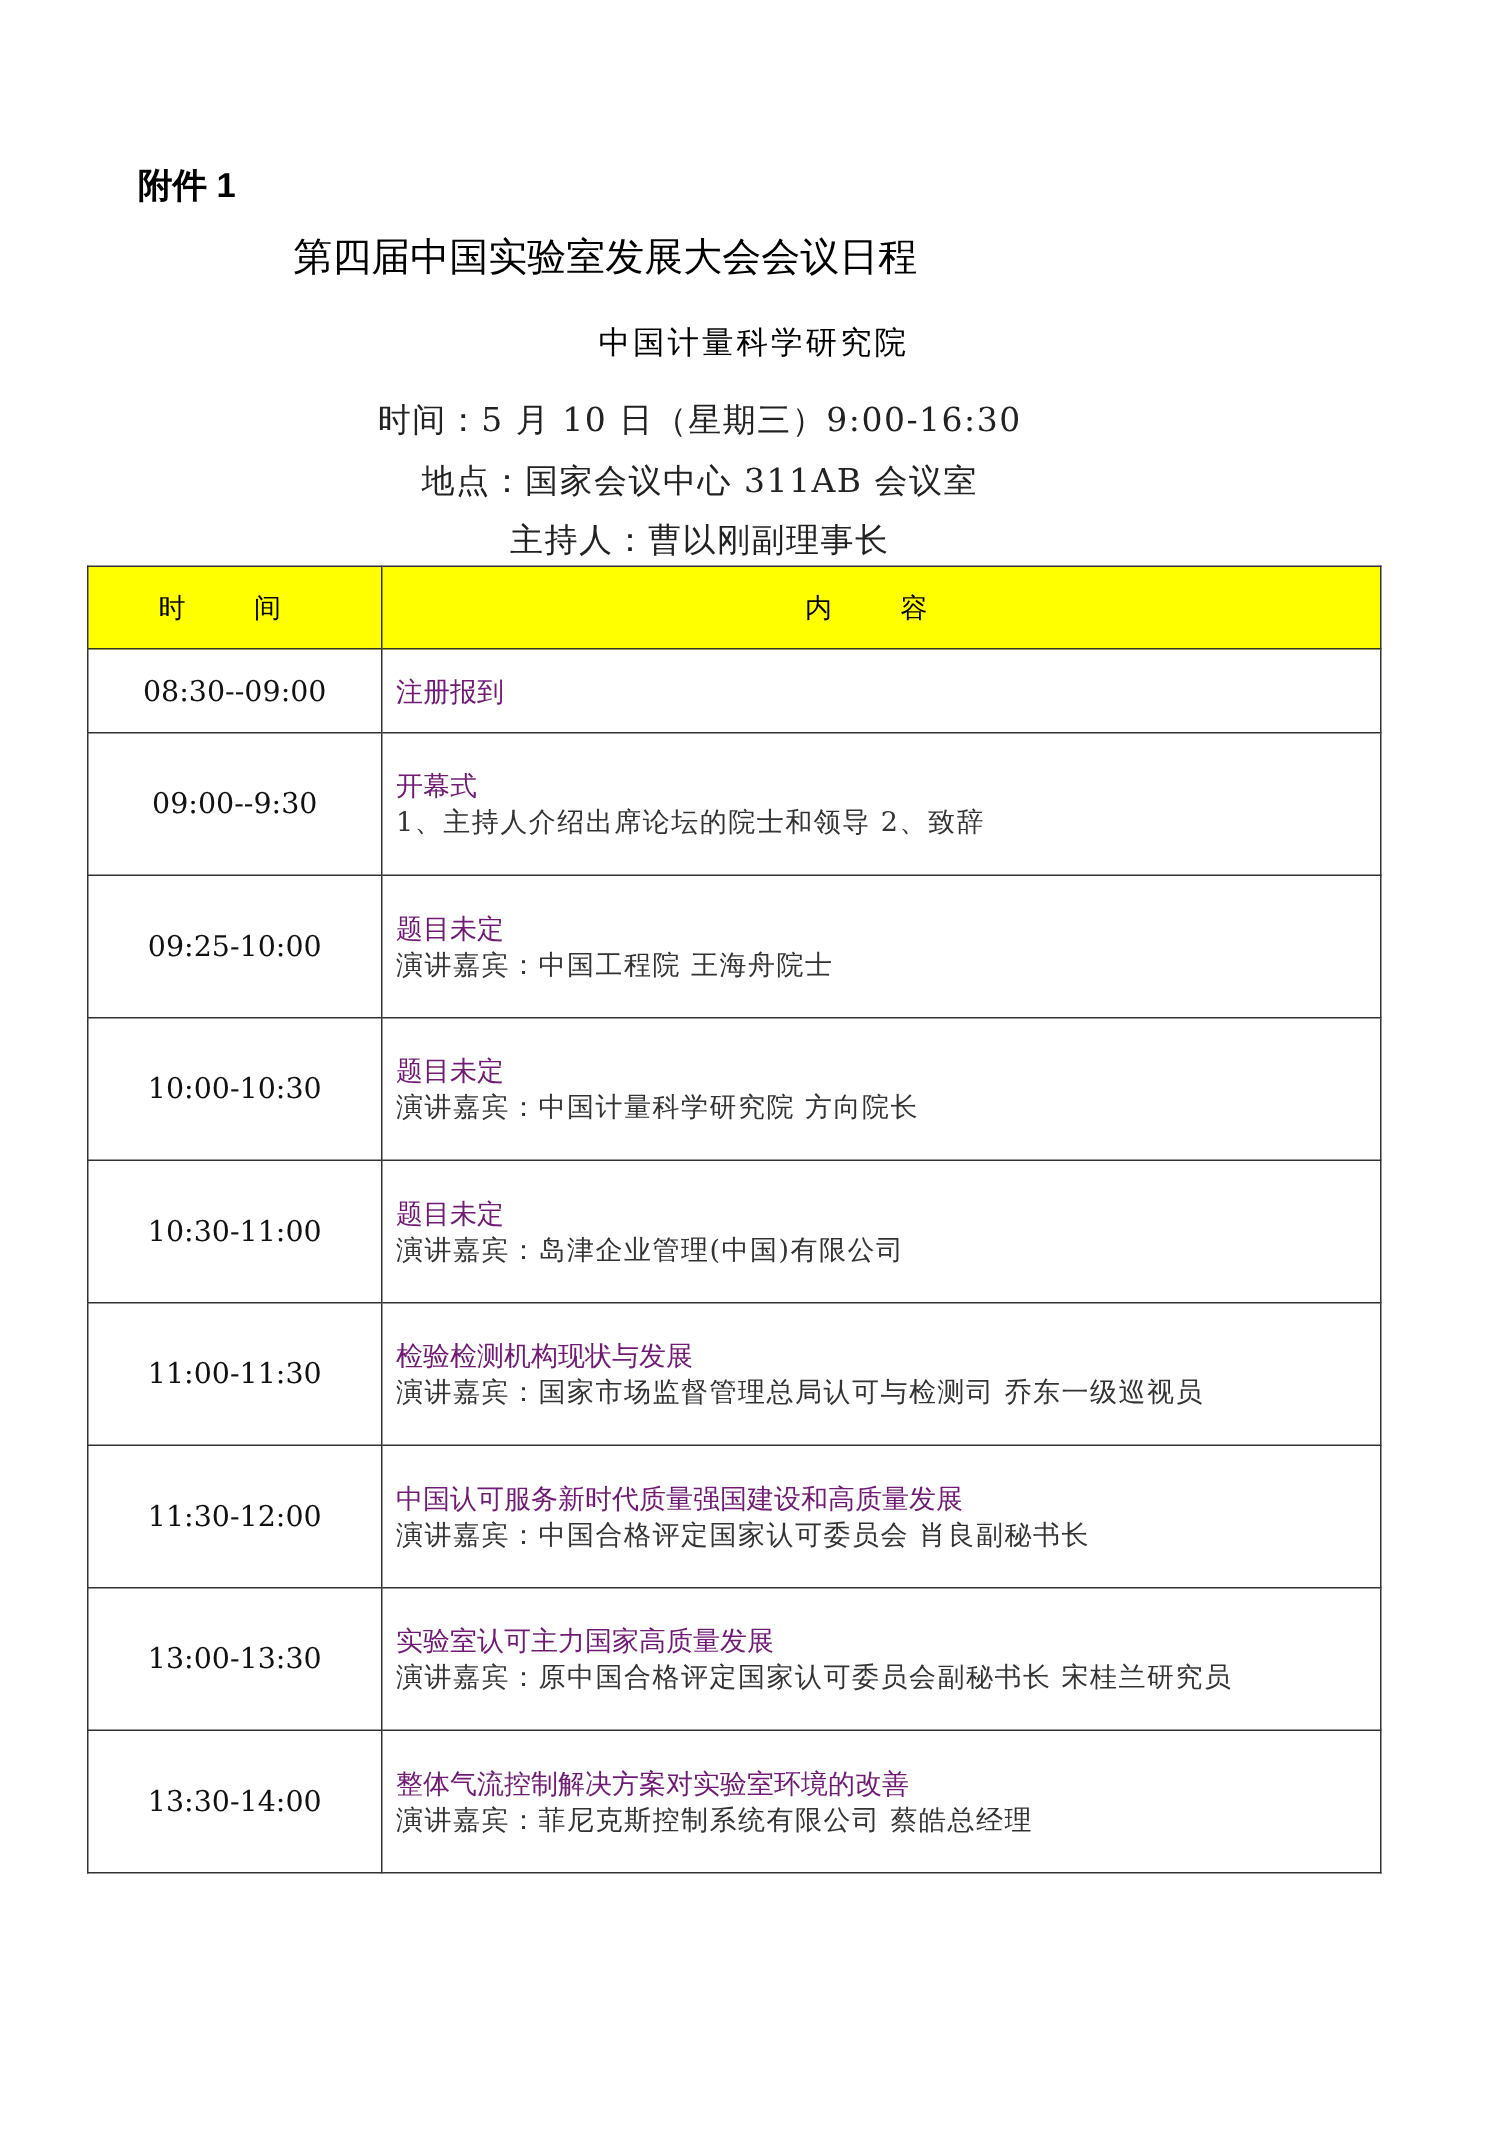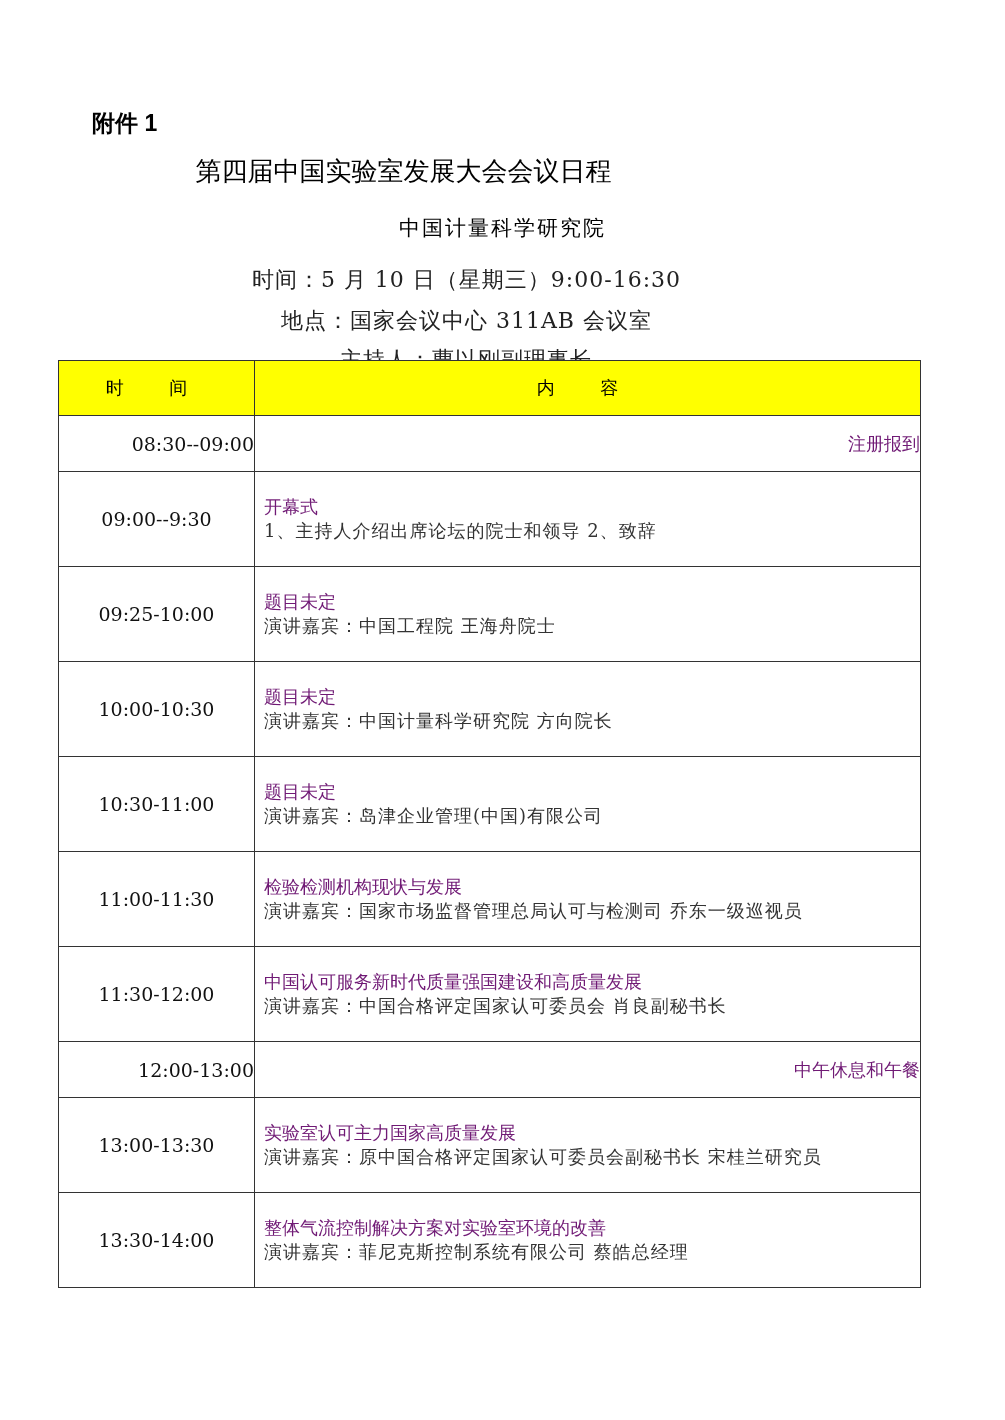--- a/index.html
+++ b/index.html
@@ -4,28 +4,28 @@
   <style>
     html, body { margin: 0; padding: 0; background: #ffffff; }
     body { width: 1005px; height: 1420px; position: relative; overflow: hidden; color: #000; }
     .attach { position: absolute; left: 92px; top: 108px; font-family: "Liberation Sans", "DejaVu Sans", sans-serif; font-weight: bold; font-size: 23px; }
     .title { position: absolute; left: 0; width: 807px; top: 154px; text-align: center; font-family: "DejaVu Sans", sans-serif; font-size: 26px; letter-spacing: 0px; }
     .subtitle { position: absolute; left: 0; width: 1005px; top: 214px; text-align: center; font-family: "DejaVu Sans", sans-serif; font-size: 21px; letter-spacing: 2px; }
     .info { position: absolute; left: 0; width: 933px; text-align: center; font-family: "DejaVu Serif", serif; font-size: 22px; color: #222; letter-spacing: 1px; }
     .info.l1 { top: 265px; }
     .info.l2 { top: 306px; }
     .info.l3 { top: 345px; }
-    table.sched { position: absolute; left: 58px; top: 360px; width: 863px; border-collapse: collapse; }
+    table.sched { position: absolute; left: 58px; top: 377px; width: 863px; border-collapse: collapse; }
     table.sched td, table.sched th { border: 1.5px solid #333; padding: 0; }
     table.sched th { background: #ffff00; height: 54px; font-family: "DejaVu Sans", sans-serif; font-weight: normal; font-size: 18px; letter-spacing: 20px; }
     td.time { width: 195px; text-align: center; font-family: "DejaVu Serif", serif; font-size: 19px; color: #111; }
     td.content { padding-left: 9px !important; font-family: "DejaVu Sans", sans-serif; }
     .topic { font-size: 18px; color: #701a75; }
     .speaker { font-family: "DejaVu Serif", serif; font-size: 18px; color: #333; letter-spacing: 1px; }
-    tr.single td { height: 55px; text-align: right; }
+    tr.single td { height: 55px; }
     tr.double td { height: 94px; }
   </style>
 </head>
 <body>
 
 <div class="attach">附件 1</div>
 <div class="title">第四届中国实验室发展大会会议日程</div>
 <div class="subtitle">中国计量科学研究院</div>
 <div class="info l1">时间：5 月 10 日（星期三）9:00-16:30</div>
 <div class="info l2">地点：国家会议中心 311AB 会议室</div>
@@ -80,26 +80,20 @@
           <div class="speaker">演讲嘉宾：国家市场监督管理总局认可与检测司 乔东一级巡视员</div>
         </td>
     </tr>
     <tr class="double">
       <td class="time">11:30-12:00</td>
       <td class="content">
           <div class="topic">中国认可服务新时代质量强国建设和高质量发展</div>
           <div class="speaker">演讲嘉宾：中国合格评定国家认可委员会 肖良副秘书长</div>
         </td>
     </tr>
-    <tr class="single">
-      <td class="time">12:00-13:00</td>
-      <td class="content">
-          <div class="topic">中午休息和午餐</div>
-        </td>
-    </tr>
     <tr class="double">
       <td class="time">13:00-13:30</td>
       <td class="content">
           <div class="topic">实验室认可主力国家高质量发展</div>
           <div class="speaker">演讲嘉宾：原中国合格评定国家认可委员会副秘书长  宋桂兰研究员</div>
         </td>
     </tr>
     <tr class="double">
       <td class="time">13:30-14:00</td>
       <td class="content">

